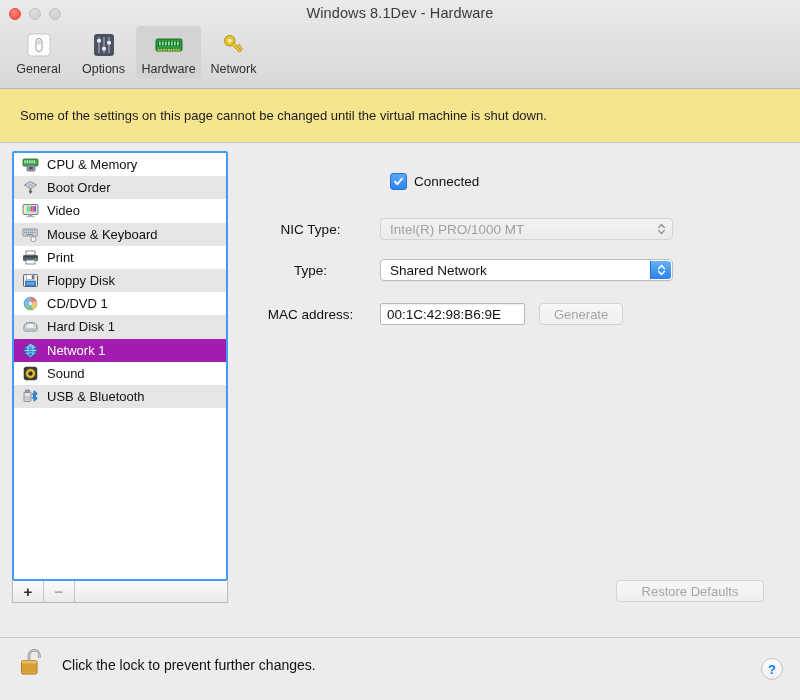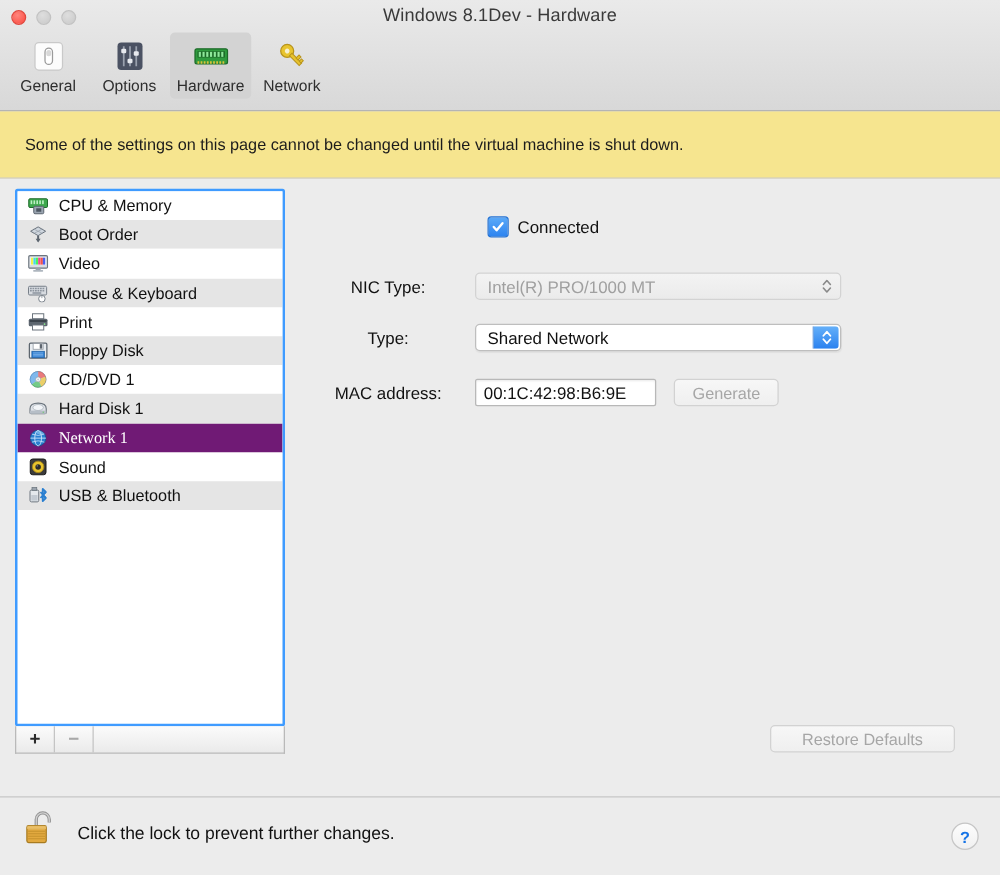--- a/index.html
+++ b/index.html
@@ -157,21 +157,21 @@
   .row {
     height: 23.2px;
     display: flex;
     align-items: center;
     padding-left: 6px;
     box-sizing: border-box;
     cursor: default;
   }
   .row.odd { background: #ffffff; }
   .row.even { background: #e5e5e5; }
-  .row.selected { background: #701a75; font-family: Liberation Serif, serif; }
+  .row.selected { background: #a21caf; }
   .row .ricon {
     width: 20px;
     height: 18px;
     margin-right: 7px;
     display: flex;
     align-items: center;
     justify-content: center;
     flex: 0 0 auto;
   }
   .row .rlabel {

